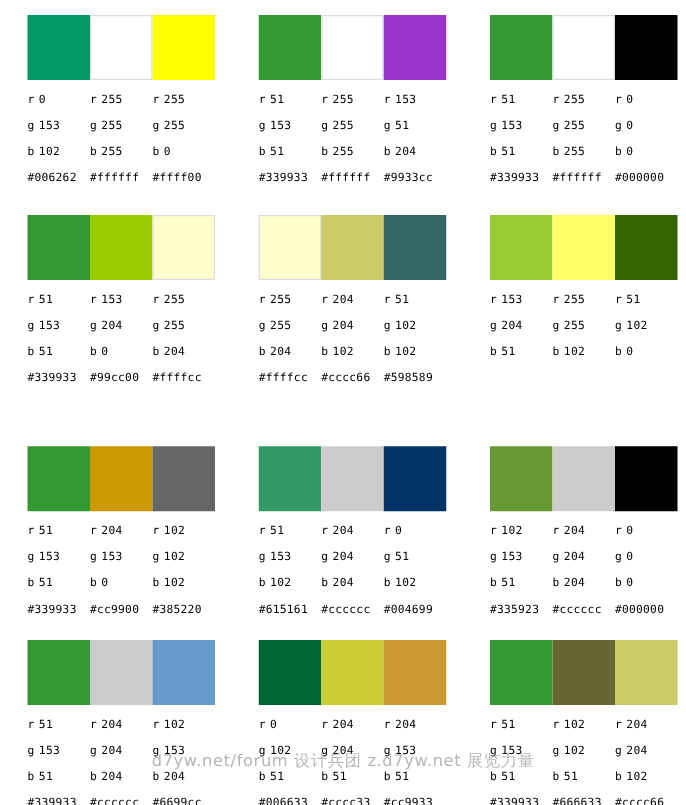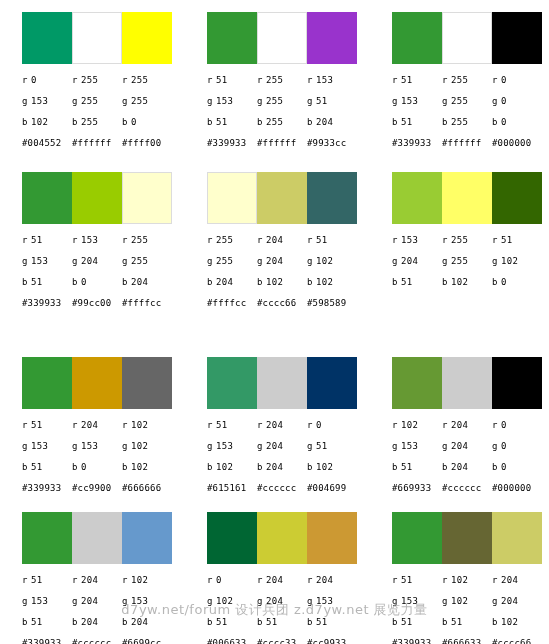--- a/index.html
+++ b/index.html
@@ -50,21 +50,21 @@
           <div class="vcell"><span class="ch">g</span><span>153</span></div>
           <div class="vcell"><span class="ch">g</span><span>255</span></div>
           <div class="vcell"><span class="ch">g</span><span>255</span></div>
         </div>
         <div class="vrow">
           <div class="vcell"><span class="ch">b</span><span>102</span></div>
           <div class="vcell"><span class="ch">b</span><span>255</span></div>
           <div class="vcell"><span class="ch">b</span><span>0</span></div>
         </div>
         <div class="hexrow">
-          <div class="hexcell">#004552</div>
+          <div class="hexcell">#006262</div>
           <div class="hexcell">#ffffff</div>
           <div class="hexcell">#ffff00</div>
         </div>
       </div>
     </div>
     <div class="cell">
       <div class="swatches">
         <div class="sw" title="#339933" style="background: rgb(51, 153, 51);"></div>
         <div class="sw light" title="#ffffff" style="background: rgb(255, 255, 255);"></div>
         <div class="sw" title="#9933cc" style="background: rgb(153, 51, 204);"></div>
@@ -221,21 +221,21 @@
           <div class="vcell"><span class="ch">g</span><span>102</span></div>
         </div>
         <div class="vrow">
           <div class="vcell"><span class="ch">b</span><span>51</span></div>
           <div class="vcell"><span class="ch">b</span><span>0</span></div>
           <div class="vcell"><span class="ch">b</span><span>102</span></div>
         </div>
         <div class="hexrow">
           <div class="hexcell">#339933</div>
           <div class="hexcell">#cc9900</div>
-          <div class="hexcell">#666666</div>
+          <div class="hexcell">#385220</div>
         </div>
       </div>
     </div>
     <div class="cell">
       <div class="swatches">
         <div class="sw" title="#339966" style="background: rgb(51, 153, 102);"></div>
         <div class="sw" title="#cccccc" style="background: rgb(204, 204, 204);"></div>
         <div class="sw" title="#003366" style="background: rgb(0, 51, 102);"></div>
       </div>
       <div class="rows">
@@ -277,21 +277,21 @@
           <div class="vcell"><span class="ch">g</span><span>153</span></div>
           <div class="vcell"><span class="ch">g</span><span>204</span></div>
           <div class="vcell"><span class="ch">g</span><span>0</span></div>
         </div>
         <div class="vrow">
           <div class="vcell"><span class="ch">b</span><span>51</span></div>
           <div class="vcell"><span class="ch">b</span><span>204</span></div>
           <div class="vcell"><span class="ch">b</span><span>0</span></div>
         </div>
         <div class="hexrow">
-          <div class="hexcell">#669933</div>
+          <div class="hexcell">#335923</div>
           <div class="hexcell">#cccccc</div>
           <div class="hexcell">#000000</div>
         </div>
       </div>
     </div>
     <div class="cell">
       <div class="swatches">
         <div class="sw" title="#339933" style="background: rgb(51, 153, 51);"></div>
         <div class="sw" title="#cccccc" style="background: rgb(204, 204, 204);"></div>
         <div class="sw" title="#6699cc" style="background: rgb(102, 153, 204);"></div>

